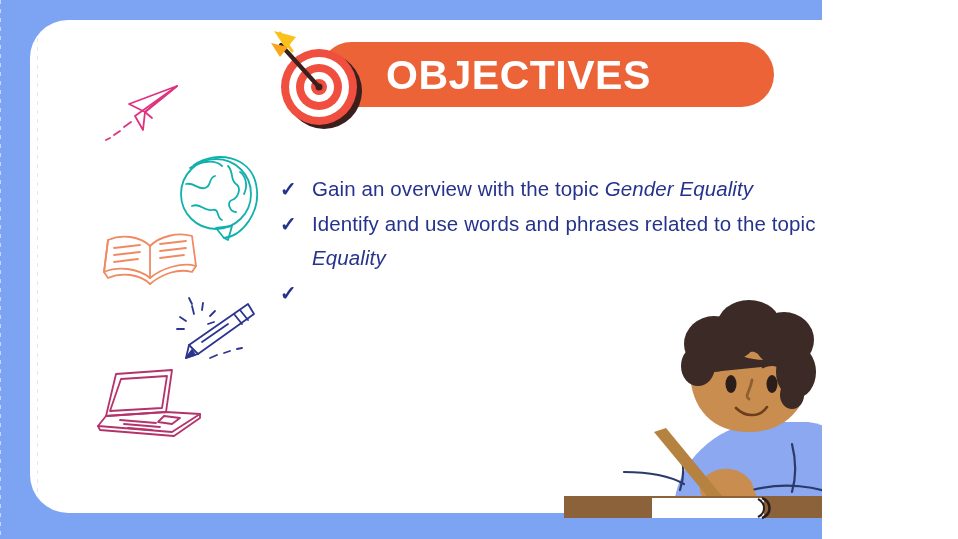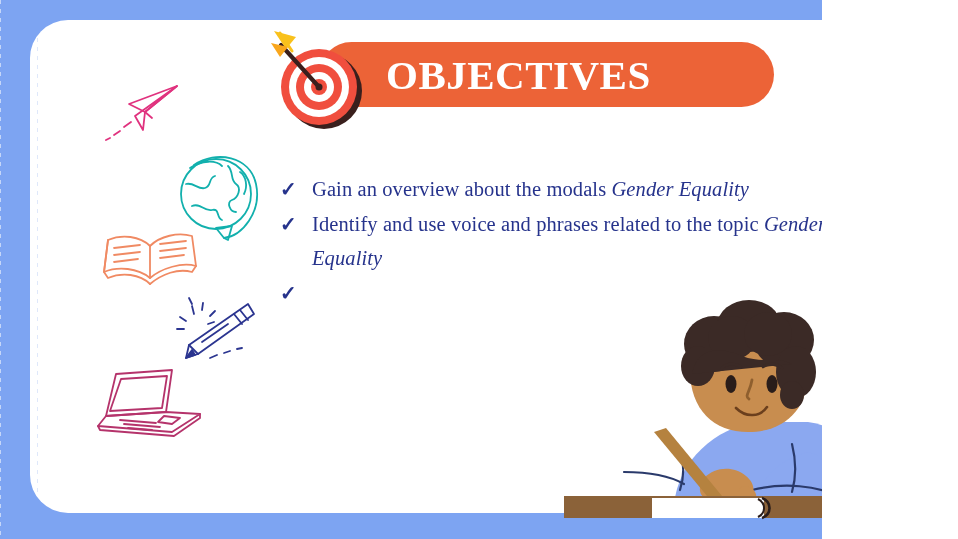--- a/index.html
+++ b/index.html
@@ -10,21 +10,20 @@
     overflow: hidden;
     font-family: "Liberation Sans", sans-serif;
   }
 
   #slide {
     position: relative;
     width: 822px;
     height: 539px;
     background: #7da4f2;
     overflow: hidden;
-    font-family: Liberation Serif, serif;
   }
 
   #dots-blue {
     position: absolute; inset: 0; z-index: 1; pointer-events: none;
     background-image: repeating-linear-gradient(to bottom,
         rgba(255,255,255,0.55) 0px, rgba(255,255,255,0.55) 4px,
         rgba(255,255,255,0) 4px, rgba(255,255,255,0) 9px);
     background-size: 1px 9px;
     background-repeat: repeat-y;
     -webkit-mask-image: repeating-linear-gradient(to right,
@@ -157,28 +156,28 @@
     </svg>
   </div>
 
   <div id="header-title">OBJECTIVES</div>
 
   <div id="objectives-list">
 
     <div class="objective-row">
       <span class="check-icon">✓</span>
       <span class="objective-text">
-        <span>Gain an overview about the modals </span><em>Gender Equality</em>
+        <span>Gain an overview with the topic </span><em>Gender Equality</em>
       </span>
     </div>
 
     <div class="objective-row">
       <span class="check-icon">✓</span>
       <span class="objective-text">
-        <span>Identify and use voice and phrases related to the topic </span><em>Gender Equality</em>
+        <span>Identify and use words and phrases related to the topic </span><em>Gender Equality</em>
       </span>
     </div>
 
     <div class="objective-row">
       <span class="check-icon">✓</span>
     </div>
 
   </div>
 
   <div class="doodle" id="doodle-plane">

